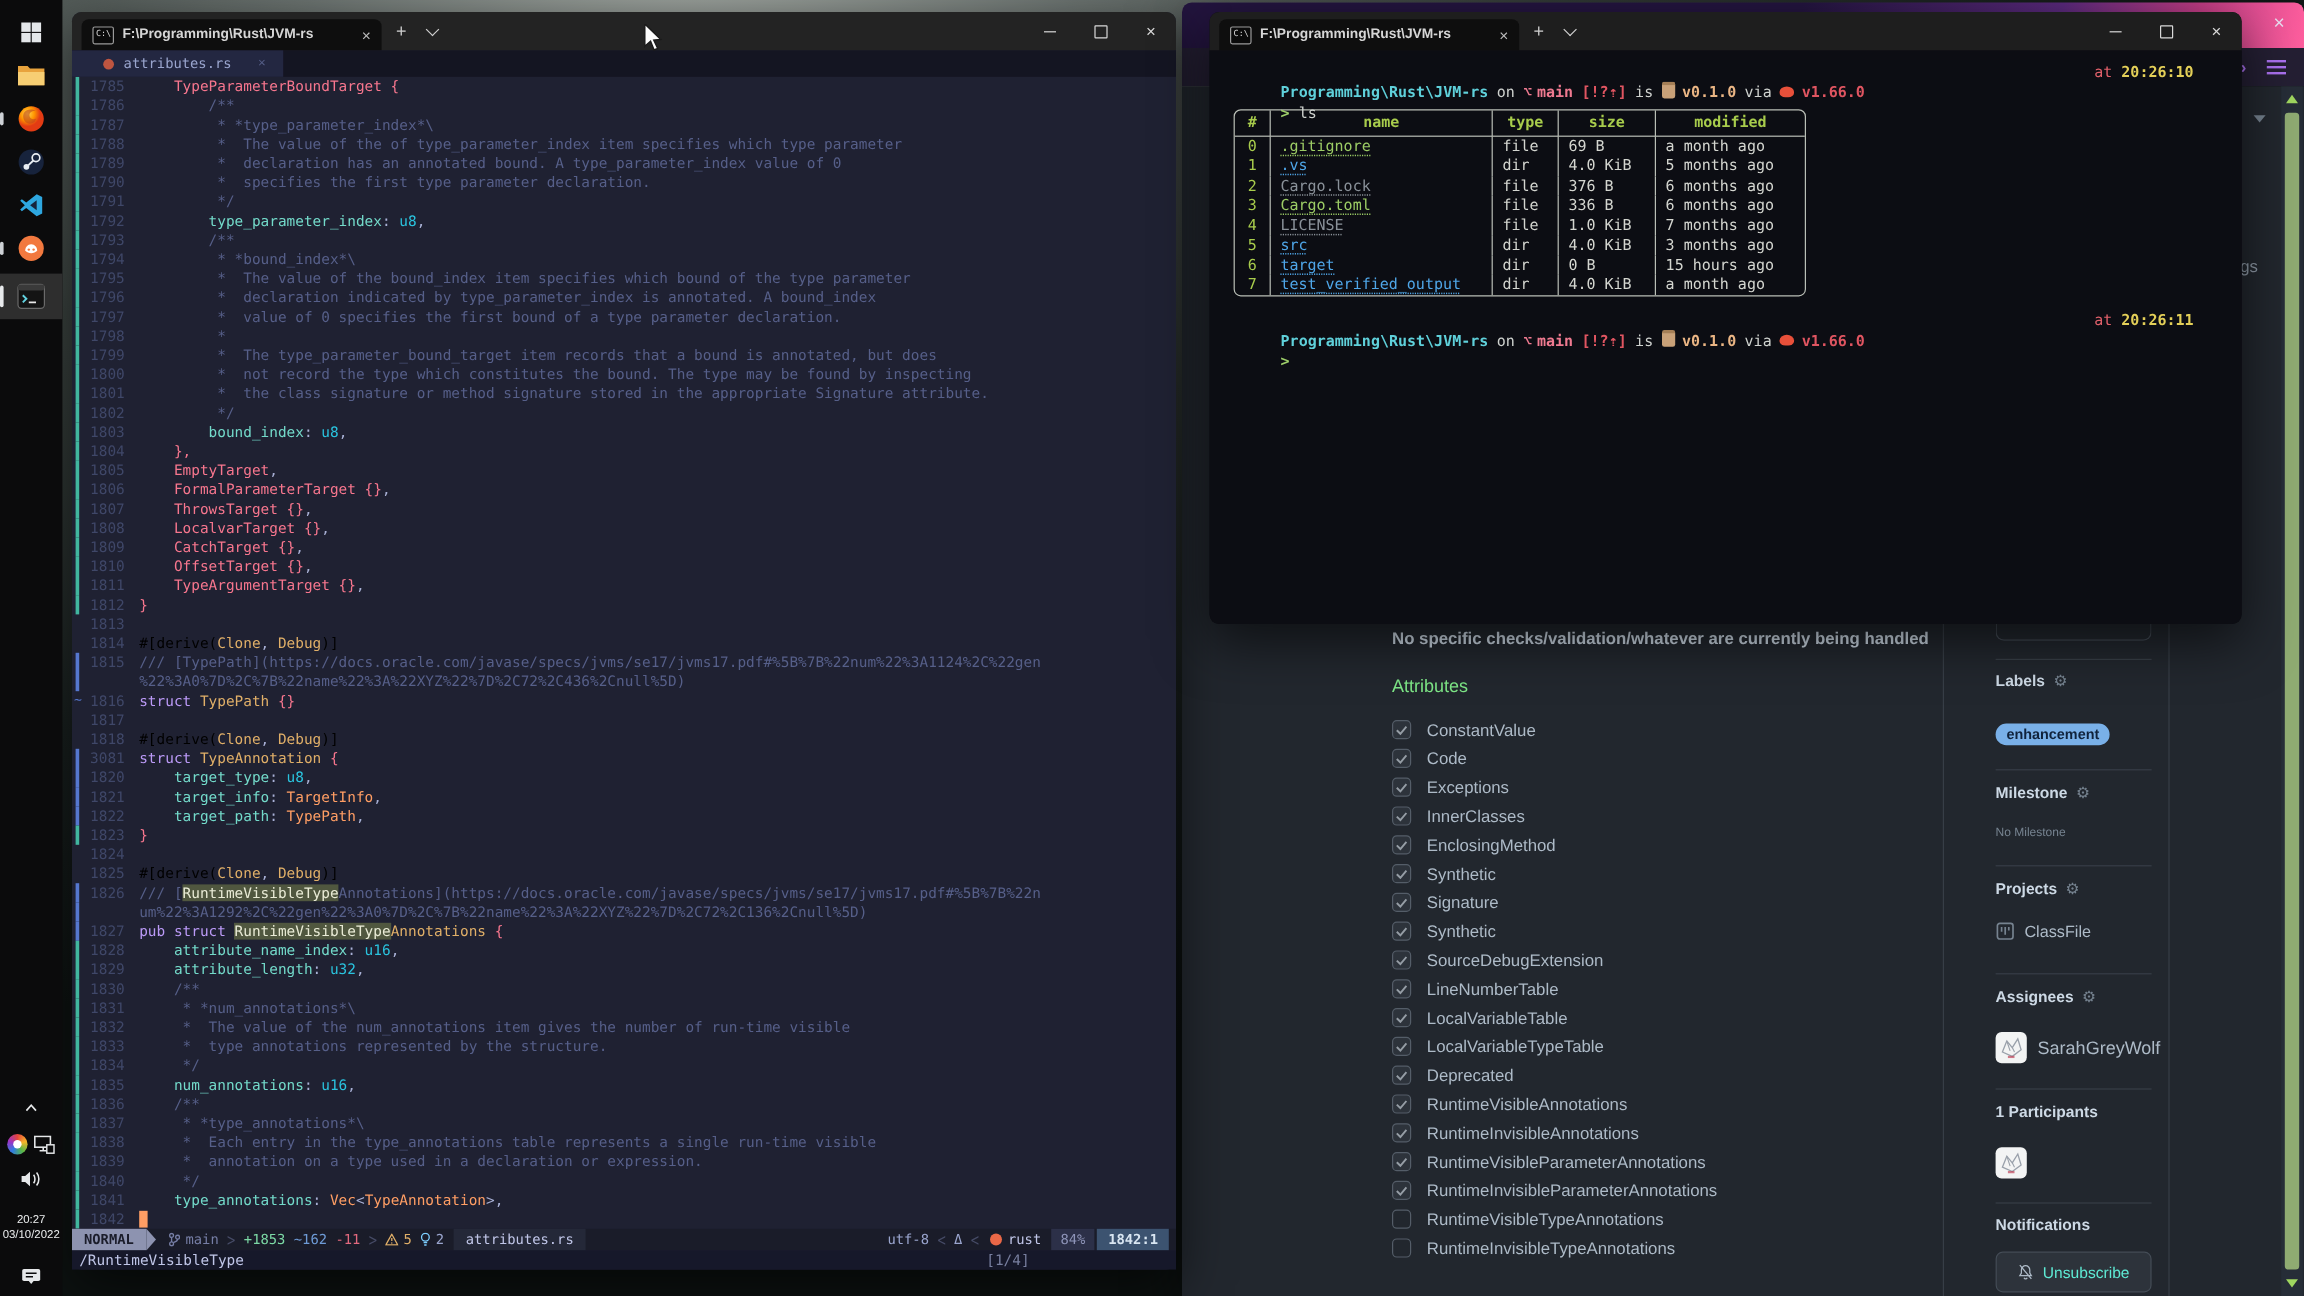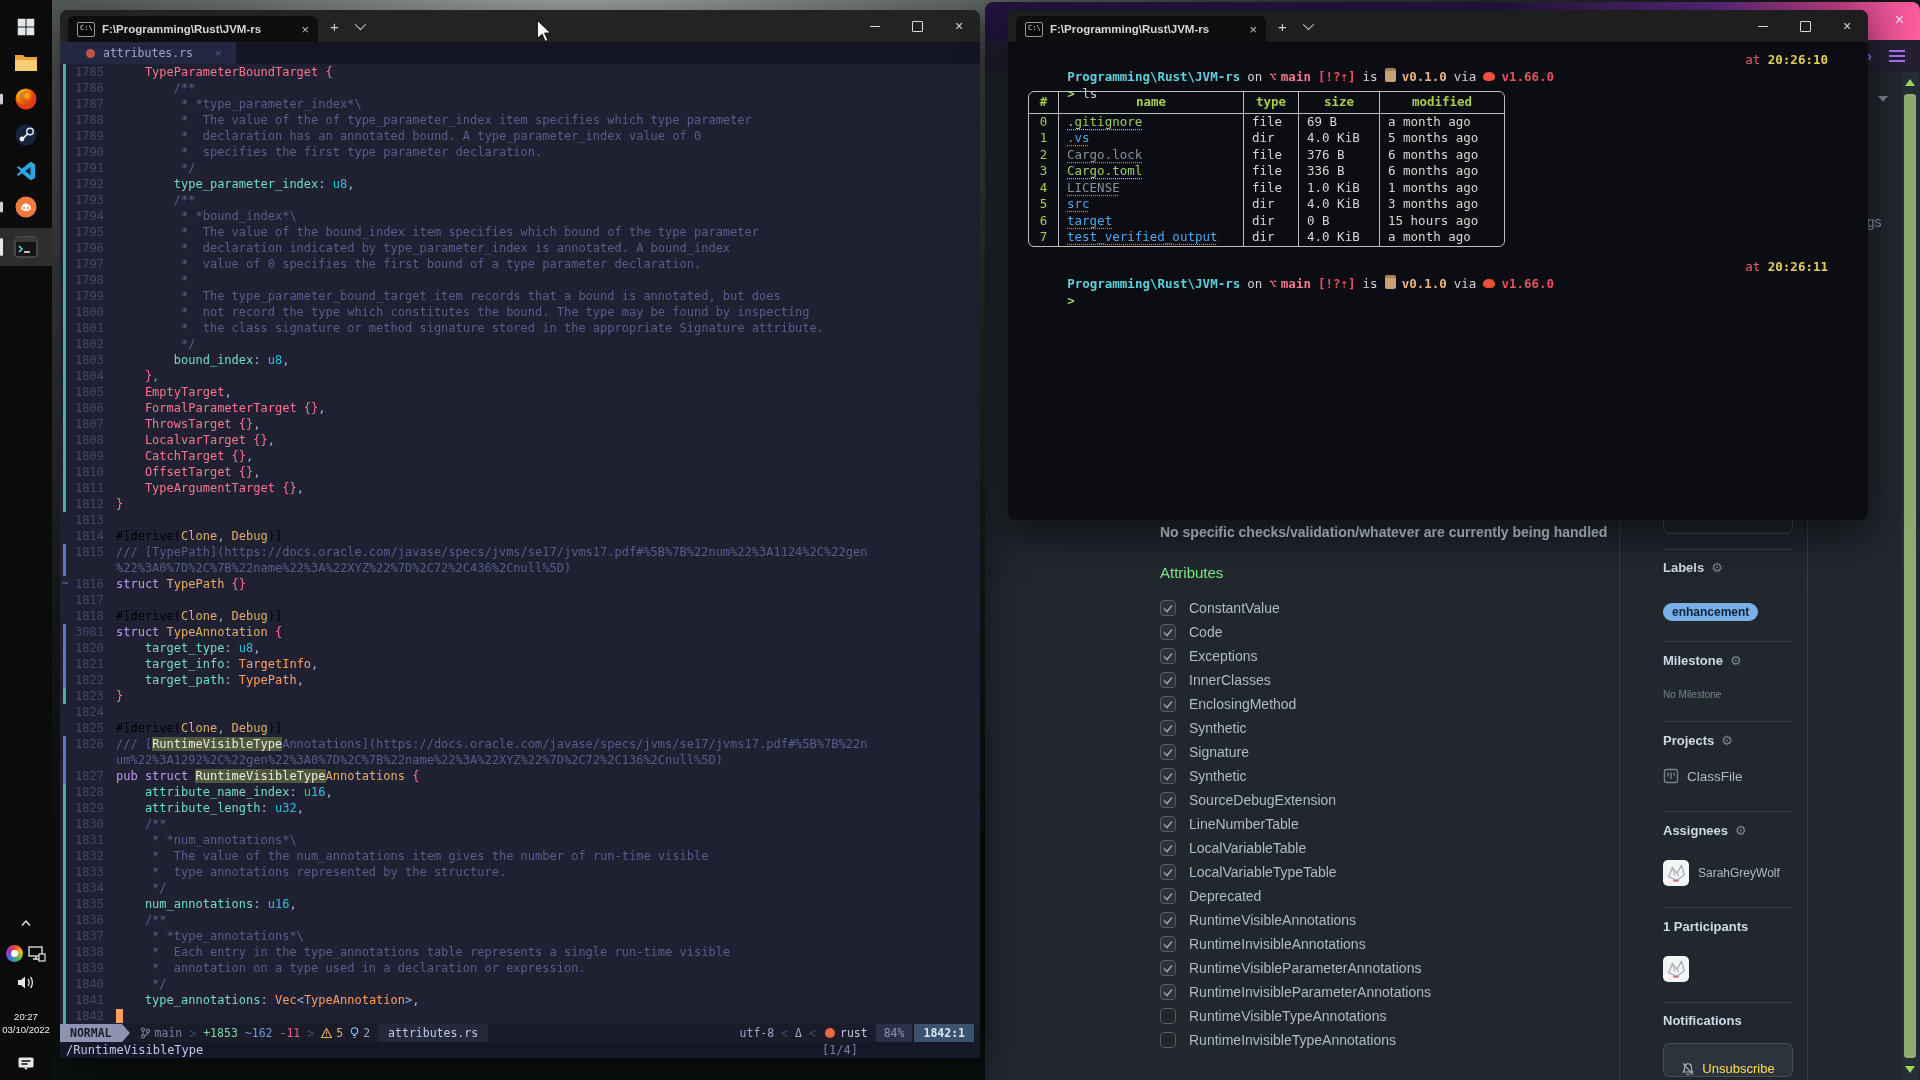--- a/index.html
+++ b/index.html
@@ -113,21 +113,21 @@
   .chk-label{font-size:14px;color:#adbac7;}
   
   #gh-sidebar{position:absolute;left:678px;top:0;width:130px;}
   .sb-h{font-size:13px;font-weight:bold;color:#cdd9e5;display:flex;align-items:center;gap:7px;}
   .gear{color:#768390;font-size:13px;font-weight:normal;}
   .divider{position:absolute;left:0;width:130px;height:1px;background:#373e47;}
   #partial-box{position:absolute;left:0;top:433px;width:128px;height:28px;border:1px solid #444c56;border-top:none;border-radius:0 0 7px 7px;}
   .chip-label{position:absolute;left:0;top:531px;background:#79b0e8;color:#10233c;font-size:12px;font-weight:bold;border-radius:10px;padding:2px 9px;}
   .sb-muted{color:#768390;font-size:10px;}
   .avatar{width:26px;height:26px;border-radius:5px;background:#f3f4f4;display:inline-flex;align-items:center;justify-content:center;}
-  .btn{position:absolute;left:0;top:971px;width:130px;height:34px;box-sizing:border-box;background:#2d333b;border:1px solid #444c56;border-radius:6px;display:flex;align-items:flex-end;justify-content:center;gap:7px;color:#fde047;font-size:13px;}
+  .btn{position:absolute;left:0;top:971px;width:130px;height:34px;box-sizing:border-box;background:#2d333b;border:1px solid #444c56;border-radius:6px;display:flex;align-items:center;justify-content:center;gap:7px;color:#5eead4;font-size:13px;}
   
   #mouse{position:absolute;left:534px;top:20px;z-index:99;}
 </style>
 </head>
 <body>
 
 <div id="taskbar">
   <div class="tb-stack">
     <div class="tb-item">
       <svg width="22" height="22" viewBox="0 0 24 24">
@@ -417,21 +417,21 @@
           <span class="gear">⚙</span>
       </div>
       <div style="position:absolute;top:788px;display:flex;align-items:center;gap:9px">
         <span class="avatar">
             <svg width="22" height="22" viewBox="0 0 24 24">
               <path d="M4 16 8 6l5 6 5-8 3 10-8 6z" fill="none" stroke="#9aa1ab" stroke-width="1.2"></path>
               <path d="M8 6l3 9M13 12l2 4" stroke="#9aa1ab" stroke-width="1"></path>
               <rect x="9" y="19.5" width="6" height="2" fill="#c0455a" opacity=".7"></rect>
             </svg>
           </span>
-        <span style="font-size:12px;color:#adbac7">SarahGreyWolf</span>
+        <span style="font-size:15px;color:#adbac7">SarahGreyWolf</span>
       </div>
       <div class="divider" style="top:835px"></div>
       <div class="sb-h" style="position:absolute;top:847px">
         <span>1 Participants</span>
       </div>
       <div style="position:absolute;top:884px">
         <span class="avatar">
             <svg width="22" height="22" viewBox="0 0 24 24">
               <path d="M4 16 8 6l5 6 5-8 3 10-8 6z" fill="none" stroke="#9aa1ab" stroke-width="1.2"></path>
               <path d="M8 6l3 9M13 12l2 4" stroke="#9aa1ab" stroke-width="1"></path>
@@ -666,21 +666,21 @@
             <td><span class="nm nm-g">Cargo.toml</span></td>
             <td>file</td>
             <td class="size">336 B</td>
             <td>6 months ago</td>
           </tr>
           <tr>
             <td class="idx">4</td>
             <td><span class="nm nm-x">LICENSE</span></td>
             <td>file</td>
             <td class="size">1.0 KiB</td>
-            <td>1 months ago</td>
+            <td>7 months ago</td>
           </tr>
           <tr>
             <td class="idx">5</td>
             <td><span class="nm nm-b">src</span></td>
             <td>dir</td>
             <td class="size">4.0 KiB</td>
             <td>3 months ago</td>
           </tr>
           <tr>
             <td class="idx">6</td>

